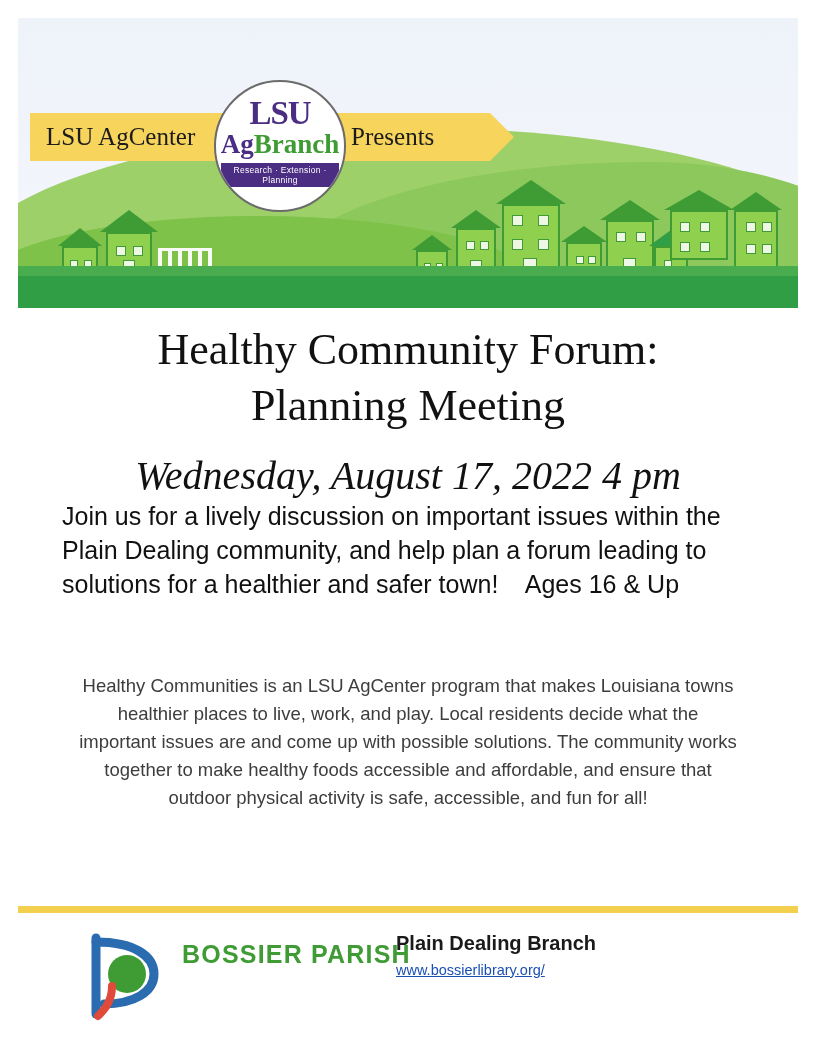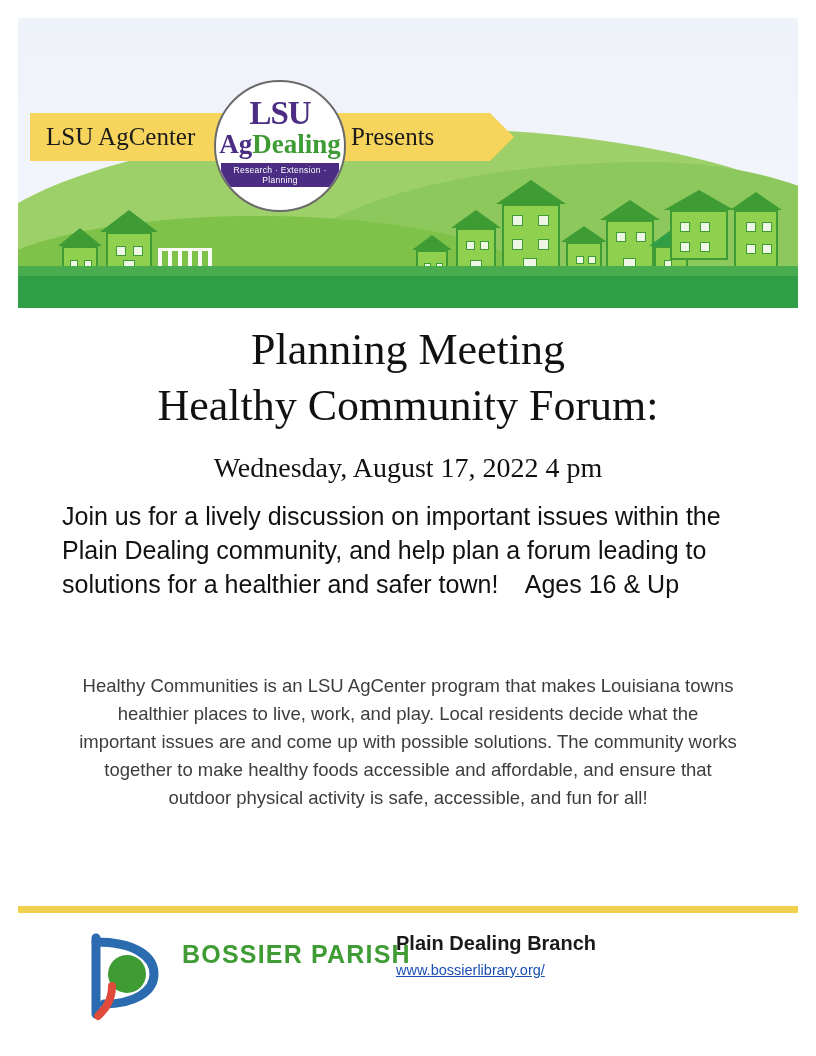--- a/index.html
+++ b/index.html
@@ -200,22 +200,23 @@
     line-height: 1.28;
     color: #111111;
   }
   .date {
     position: absolute;
     left: 40px;
     top: 452px;
     width: 736px;
     text-align: center;
     font-family: "Liberation Serif", serif;
-    font-size: 28px;
+    font-size: 40px;
     color: #111111;
+    font-style: italic;
   }
   .pitch {
     position: absolute;
     left: 62px;
     top: 500px;
     width: 692px;
     font-size: 25px;
     line-height: 1.35;
     color: #111111;
   }
@@ -372,29 +373,29 @@
 
     <div class="ribbon"></div>
     <div class="ribbon-text ribbon-right">Presents</div>
     <div class="ribbon-text ribbon-left">LSU AgCenter</div>
 
     <div class="logo">
       <div class="logo-lsu">
         <span>LSU</span>
       </div>
       <div class="logo-ag">
-        <span class="ag">Ag</span><span>Dealing</span>
+        <span class="ag">Ag</span><span>Branch</span>
       </div>
       <div class="logo-bar">Research · Extension · Planning</div>
     </div>
   </div>
 
   <div class="title">
+    <div>Healthy Community Forum:</div>
     <div>Planning Meeting</div>
-    <div>Healthy Community Forum:</div>
   </div>
 
   <div class="date">Wednesday, August 17, 2022  4 pm</div>
 
   <div class="pitch">
     <span>Join us for a lively discussion on important issues within the Plain Dealing community, and help plan a forum leading to solutions for a healthier and safer town!</span><span class="ages">    Ages 16 &amp; Up</span>
   </div>
 
   <div class="body-copy">Healthy Communities is an LSU AgCenter program that makes Louisiana towns healthier places to live, work, and play. Local residents decide what the important issues are and come up with possible solutions. The community works together to make healthy foods accessible and affordable, and ensure that outdoor physical activity is safe, accessible, and fun for all!</div>
 

